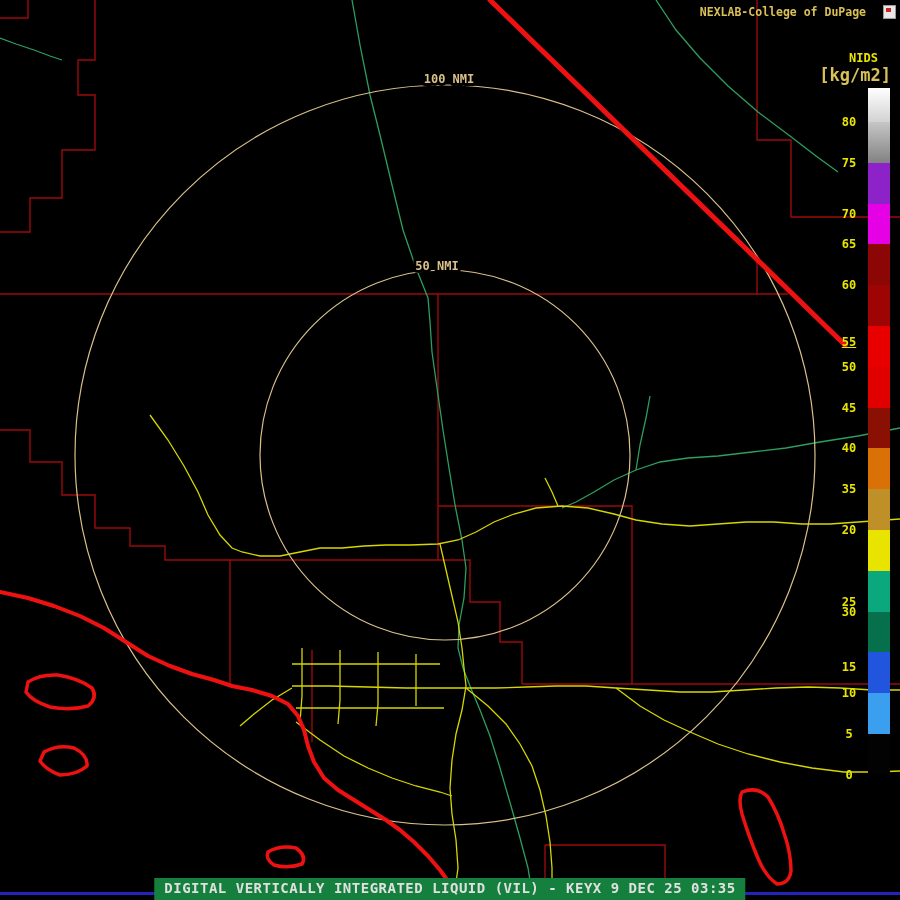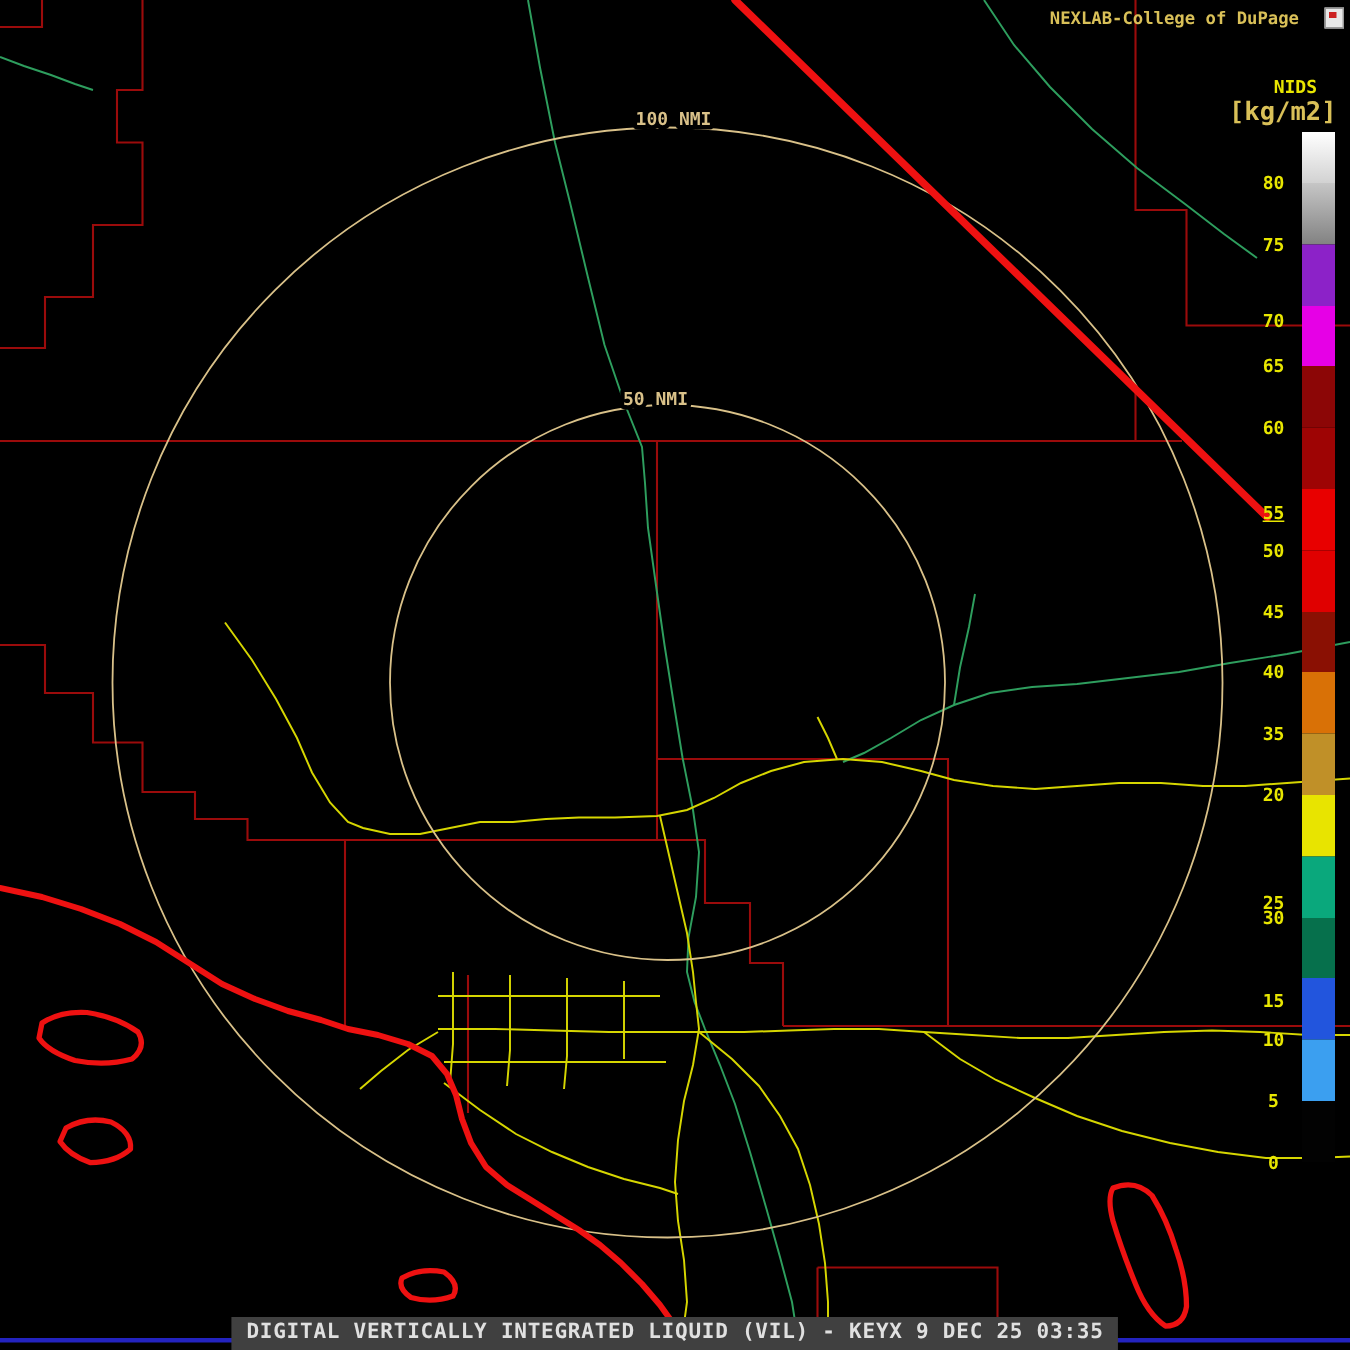--- a/index.html
+++ b/index.html
@@ -33,21 +33,21 @@
   .tick{
     position:absolute;right:38px;width:26px;text-align:center;
     color:var(--scale_text,#e8e600);font-size:12px;font-weight:bold;line-height:16px;
   }
   .caption-bar{
     position:absolute;left:0;right:0;bottom:5px;height:3px;
     background:var(--bottom_bar,#2323bf);
   }
   .caption{
     position:absolute;left:50%;transform:translateX(-50%);bottom:0;
-    background:#404040;padding:2px 10px 4px;white-space:nowrap;
+    background:#15803d;padding:2px 10px 4px;white-space:nowrap;
     color:var(--caption_text,#e0e0e0);font-size:14px;font-weight:bold;letter-spacing:0.5px;
   }
 </style>
 </head>
 <body>
 
 <div class="stage">
 
   <svg class="map-svg" width="900" height="900" viewBox="0 0 900 900">
 

